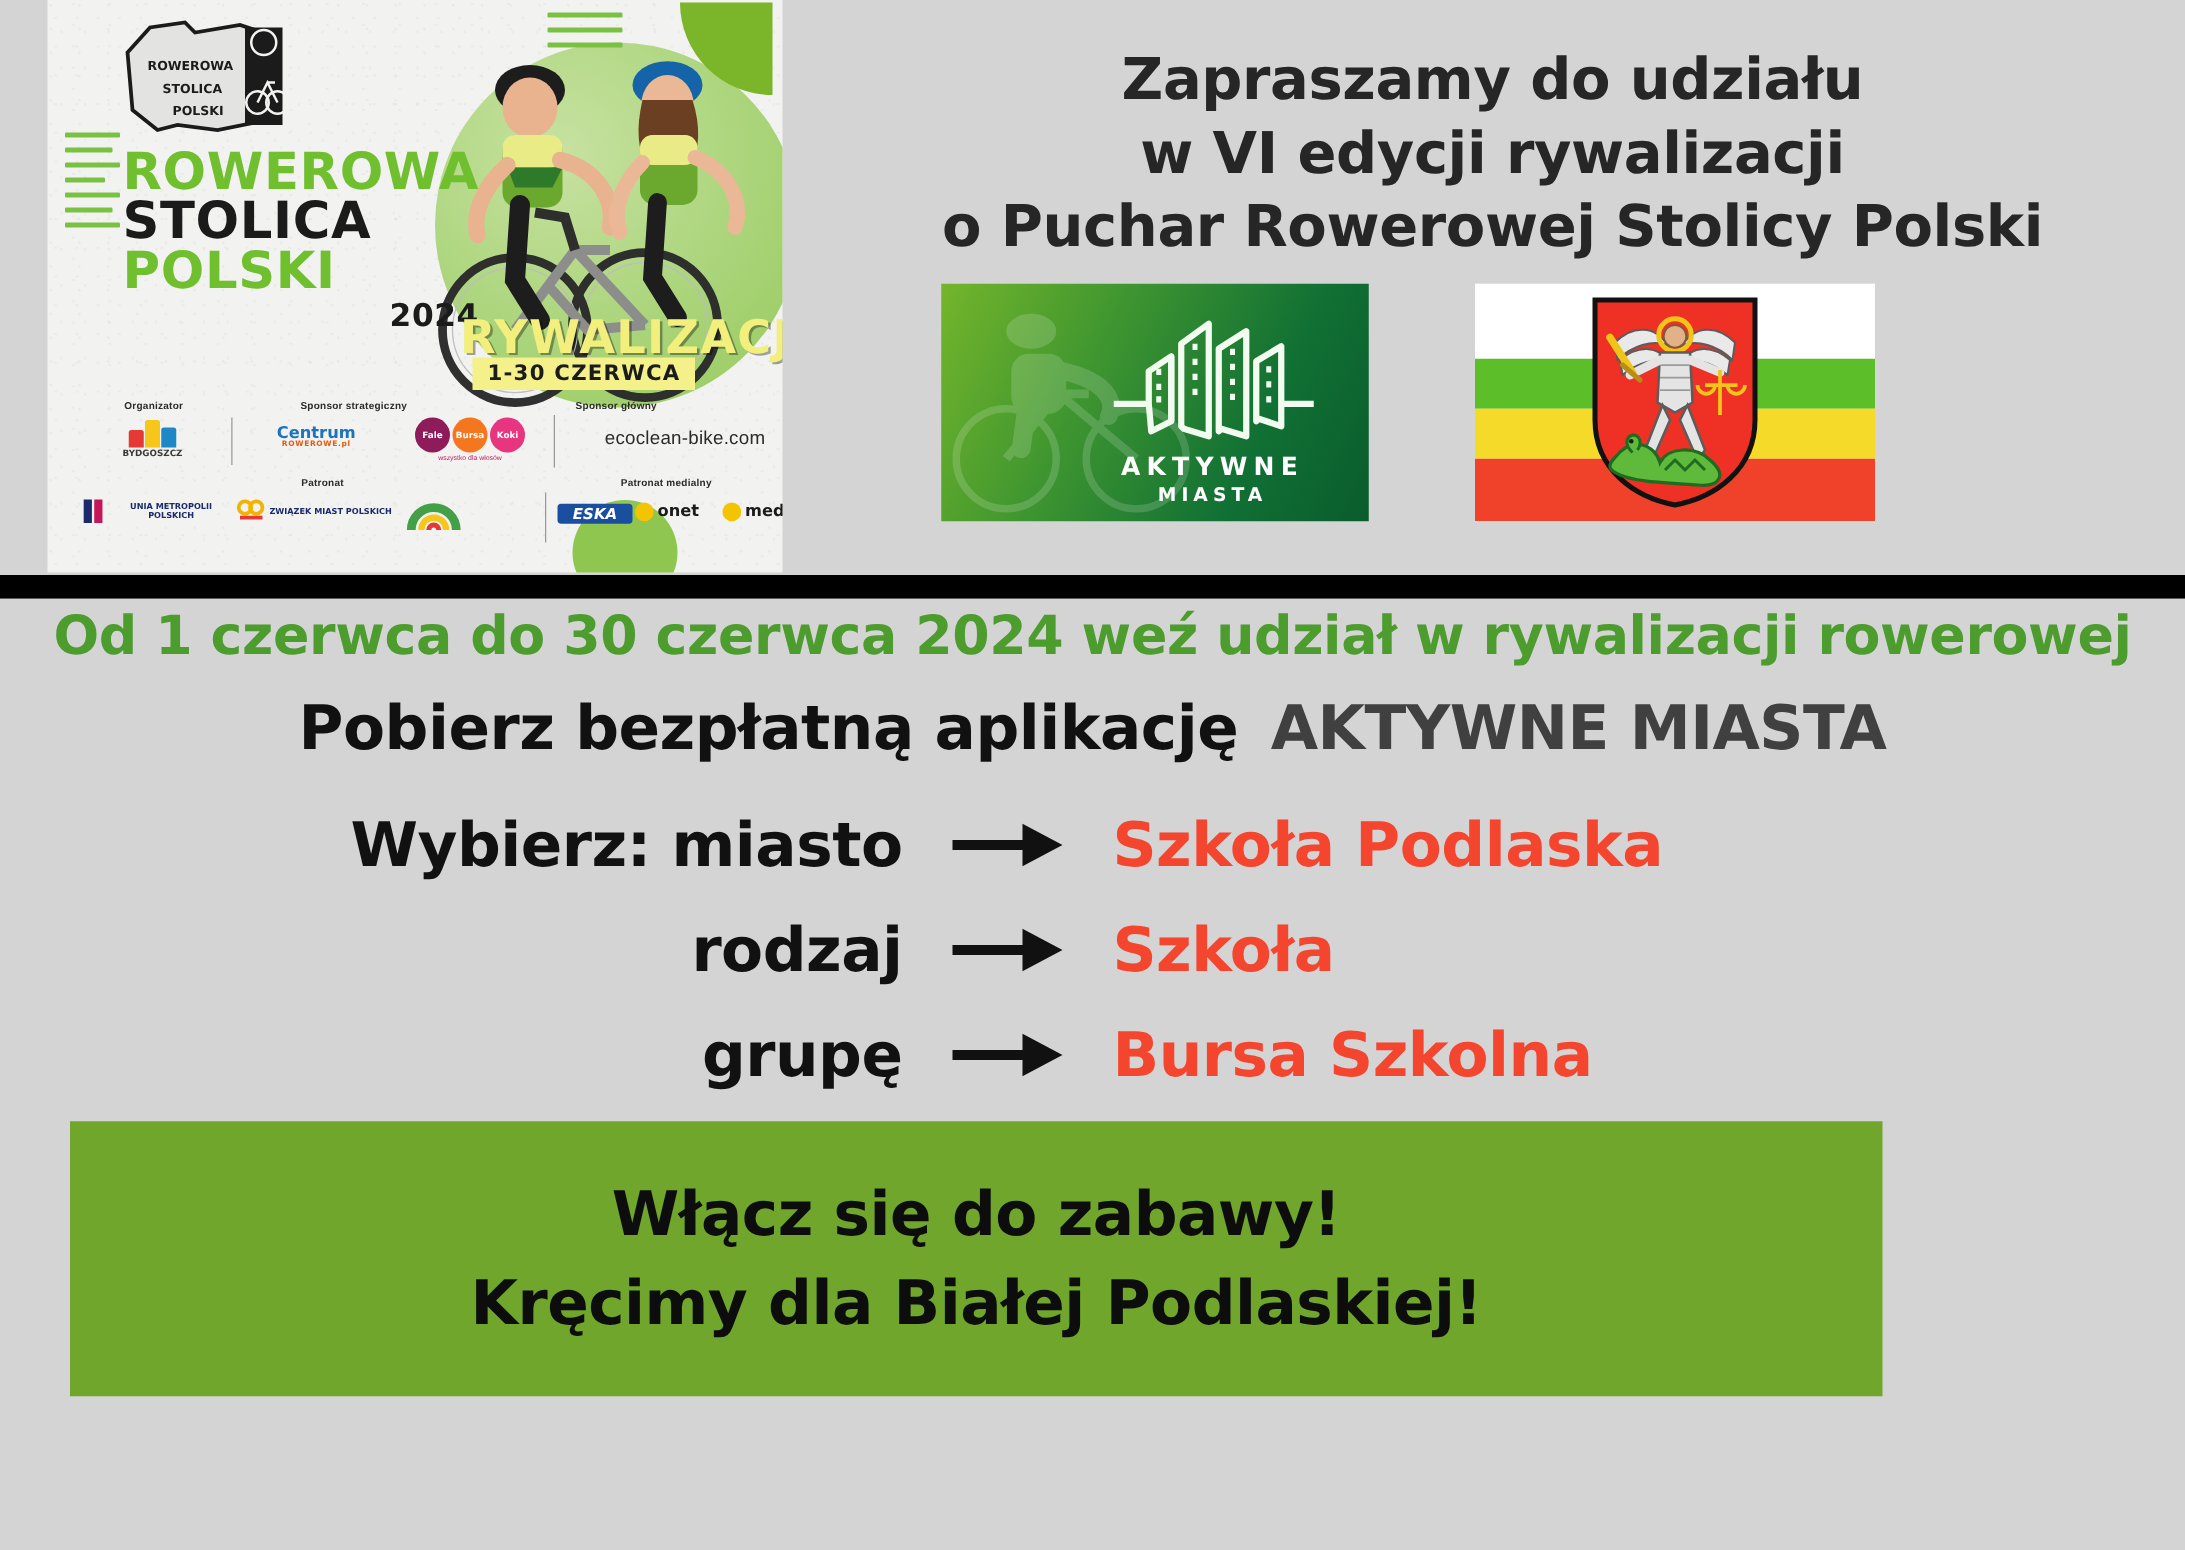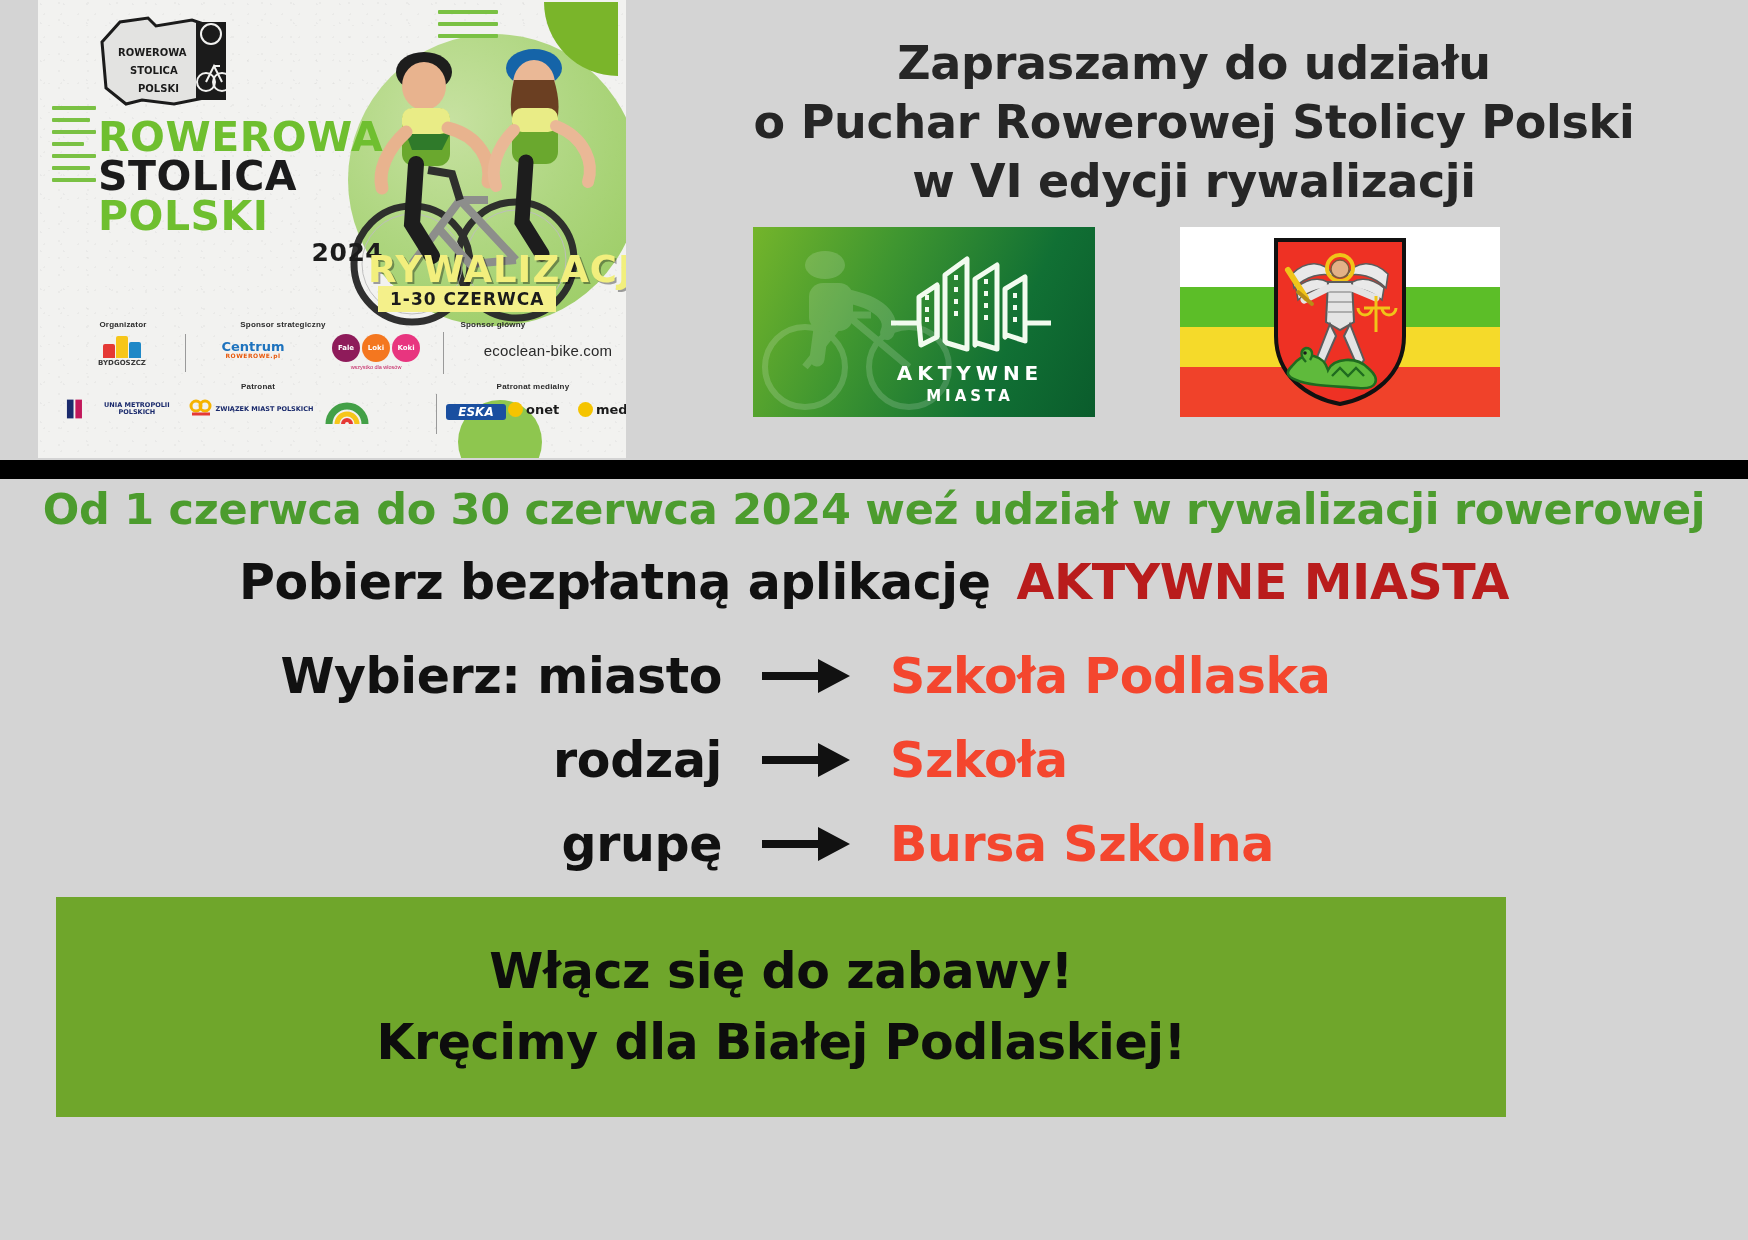--- a/index.html
+++ b/index.html
@@ -169,21 +169,21 @@
     position:absolute;left:0;top:5px;width:1748px;text-align:center;
     font-family:"DejaVu Sans", sans-serif;font-weight:bold;
     font-size:43px;color:#4c9c2e;letter-spacing:-.3px;white-space:nowrap;
   }
 
   .line-app{
     position:absolute;left:0;top:75px;width:1748px;text-align:center;
     font-family:"DejaVu Sans", sans-serif;font-weight:bold;
     font-size:49px;color:#111;white-space:nowrap;letter-spacing:-.4px;
   }
-  .line-app .hl{color:#b91c1c;margin-left:26px;}
+  .line-app .hl{color:#404040;margin-left:26px;}
 
   .picks{position:absolute;left:0;top:155px;width:1748px;}
   .pick-row{
     display:flex;align-items:center;
     font-family:"DejaVu Sans", sans-serif;font-weight:bold;
     height:84px;
   }
   .pk-label{
     width:722px;text-align:right;font-size:49px;color:#111;letter-spacing:-.4px;
     padding-right:0;white-space:nowrap;
@@ -313,21 +313,21 @@
         <div class="sp-div" style="left:147px;top:14px;height:38px;"></div>
         <div class="sp-cell" style="left:160px;top:20px;width:110px;">
           <div class="logo-centrum">
             <span>Centrum</span>
             <small>ROWEROWE.pl</small>
           </div>
         </div>
         <div class="sp-cell" style="left:280px;top:14px;width:116px;">
           <div class="flk">
             <span style="background:#8e1b5a;">Fale</span>
-            <span style="background:#f4771f;">Loki</span>
+            <span style="background:#f4771f;">Bursa</span>
             <span style="background:#e8357f;">Koki</span>
           </div>
           <div class="flk-cap">wszystko dla włosów</div>
         </div>
         <div class="sp-div" style="left:405px;top:12px;height:42px;"></div>
         <div class="sp-cell" style="left:420px;top:22px;width:180px;">
           <div class="eco">ecoclean-bike.com</div>
         </div>
       </div>
 
@@ -379,22 +379,22 @@
           <div class="med">
             <i class="dot-y"></i>
             <span>medonet</span>
           </div>
         </div>
       </div>
     </div>
 
     <div class="hdr">
       <div>Zapraszamy do udziału</div>
+      <div>w VI edycji rywalizacji</div>
       <div>o Puchar Rowerowej Stolicy Polski</div>
-      <div>w VI edycji rywalizacji</div>
     </div>
 
     <div class="am-panel">
       <div class="am-ghost">
         <svg viewBox="0 0 200 180">
           <circle cx="46" cy="132" r="40" fill="none" stroke="#fff" stroke-width="6"></circle>
           <circle cx="150" cy="132" r="40" fill="none" stroke="#fff" stroke-width="6"></circle>
           <path d="M46 132 L88 80 L150 132 M88 80 L112 80" stroke="#fff" stroke-width="7" fill="none"></path>
           <ellipse cx="66" cy="30" rx="20" ry="14" fill="#fff"></ellipse>
           <rect x="50" y="48" width="44" height="48" rx="14" fill="#fff"></rect>

